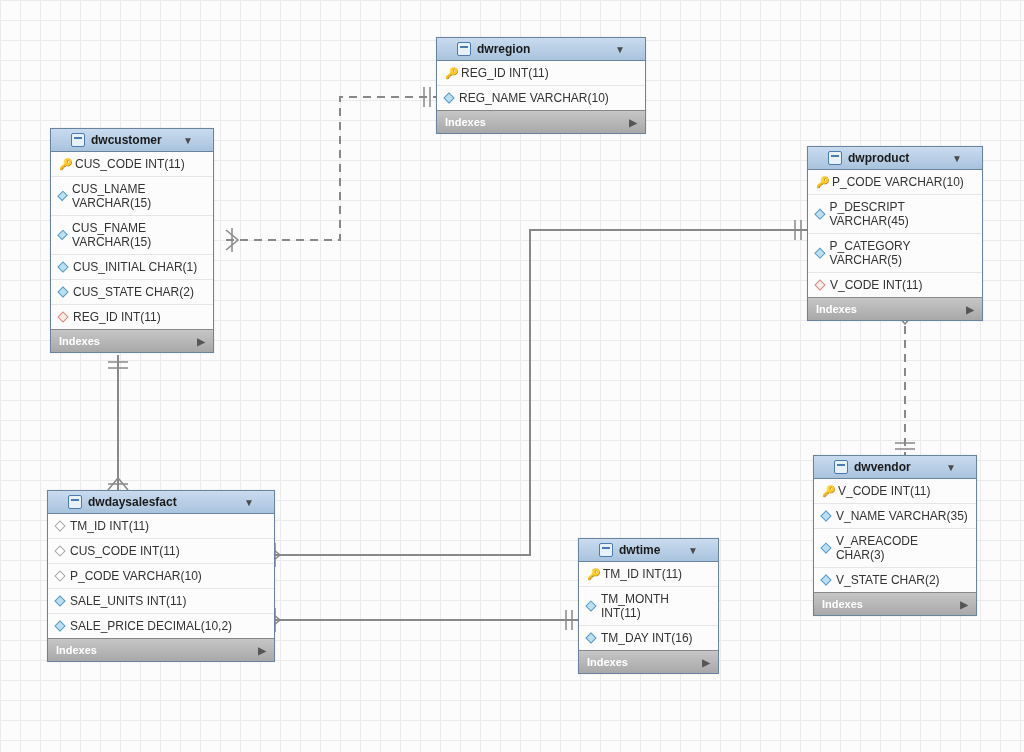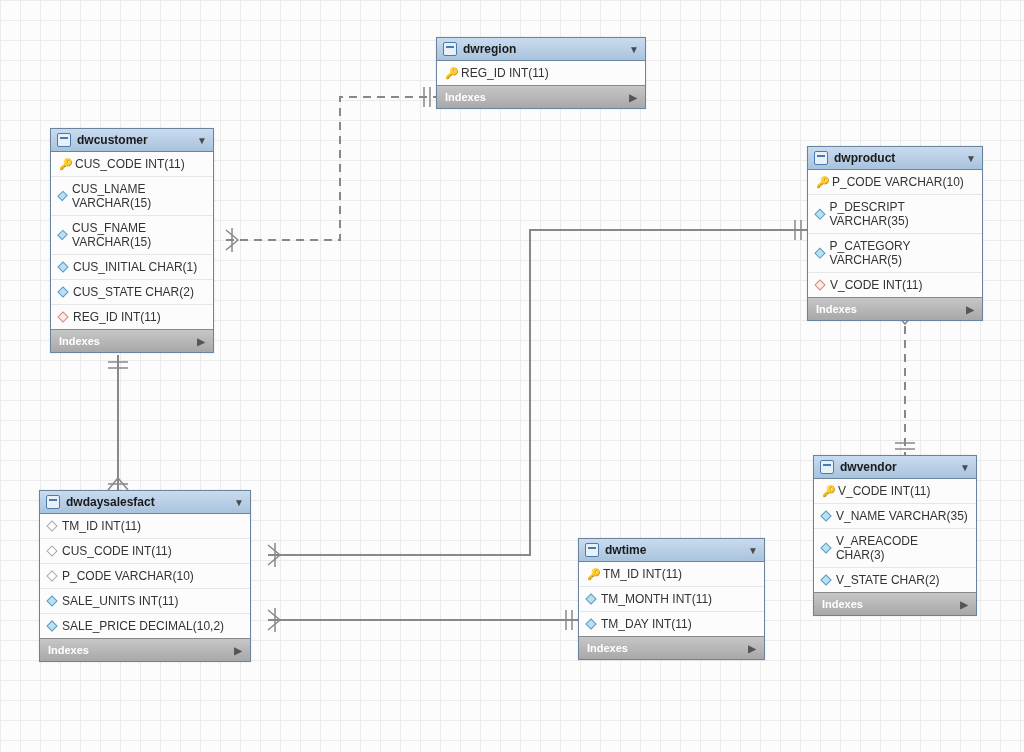--- a/index.html
+++ b/index.html
@@ -27,21 +27,21 @@
   }
   .table {
     position: absolute;
     border: 1px solid #6a84a0;
     background: #fff;
     box-shadow: 0 0 2px rgba(0,0,0,0.1);
   }
   .table-header {
     background: linear-gradient(#c9dbef, #a9c3dd);
     border-bottom: 1px solid #6a84a0;
-    padding: 4px 6px;
+    padding: 4px 20px;
     display: flex;
     align-items: center;
     gap: 6px;
     position: relative;
   }
   .table-header .title {
     font-weight: bold;
     color: #1a1a1a;
     flex: 1;
   }
@@ -148,20 +148,24 @@
   <div class="table-header">
     <span class="table-icon"></span>
     <span class="title">dwregion</span>
     <span class="expand">▼</span>
   </div>
   <div class="columns">
       <div class="col">
         <span class="key-icon">🔑</span>
         <span>REG_ID INT(11)</span>
       </div>
+      <div class="col">
+        <span class="diamond blue"></span>
+        <span>REG_NAME VARCHAR(10)</span>
+      </div>
     </div>
   <div class="indexes">
     <span>Indexes</span>
     <span class="tri">▶</span>
   </div>
 </div>
 
 <div class="table" style="left:50px; top:128px; width:164px;">
   <div class="table-header">
     <span class="table-icon"></span>
@@ -206,21 +210,21 @@
     <span class="title">dwproduct</span>
     <span class="expand">▼</span>
   </div>
   <div class="columns">
       <div class="col">
         <span class="key-icon">🔑</span>
         <span>P_CODE VARCHAR(10)</span>
       </div>
       <div class="col">
         <span class="diamond blue"></span>
-        <span>P_DESCRIPT VARCHAR(35)</span>
+        <span>P_DESCRIPT VARCHAR(45)</span>
       </div>
       <div class="col">
         <span class="diamond blue"></span>
         <span>P_CATEGORY VARCHAR(5)</span>
       </div>
       <div class="col">
         <span class="diamond red"></span>
         <span>V_CODE INT(11)</span>
       </div>
     </div>
@@ -253,47 +257,47 @@
         <span class="diamond blue"></span>
         <span>V_STATE CHAR(2)</span>
       </div>
     </div>
   <div class="indexes">
     <span>Indexes</span>
     <span class="tri">▶</span>
   </div>
 </div>
 
-<div class="table" style="left:578px; top:538px; width:187px;">
+<div class="table" style="left:578px; top:538px; width:141px;">
   <div class="table-header">
     <span class="table-icon"></span>
     <span class="title">dwtime</span>
     <span class="expand">▼</span>
   </div>
   <div class="columns">
       <div class="col">
         <span class="key-icon">🔑</span>
         <span>TM_ID INT(11)</span>
       </div>
       <div class="col">
         <span class="diamond blue"></span>
         <span>TM_MONTH INT(11)</span>
       </div>
       <div class="col">
         <span class="diamond blue"></span>
-        <span>TM_DAY INT(11)</span>
-      </div>
-    </div>
-  <div class="indexes">
-    <span>Indexes</span>
-    <span class="tri">▶</span>
-  </div>
-</div>
-
-<div class="table" style="left:39px; top:490px; width:212px;">
+        <span>TM_DAY INT(16)</span>
+      </div>
+    </div>
+  <div class="indexes">
+    <span>Indexes</span>
+    <span class="tri">▶</span>
+  </div>
+</div>
+
+<div class="table" style="left:47px; top:490px; width:228px;">
   <div class="table-header">
     <span class="table-icon"></span>
     <span class="title">dwdaysalesfact</span>
     <span class="expand">▼</span>
   </div>
   <div class="columns">
       <div class="col">
         <span class="diamond plain"></span>
         <span>TM_ID INT(11)</span>
       </div>

